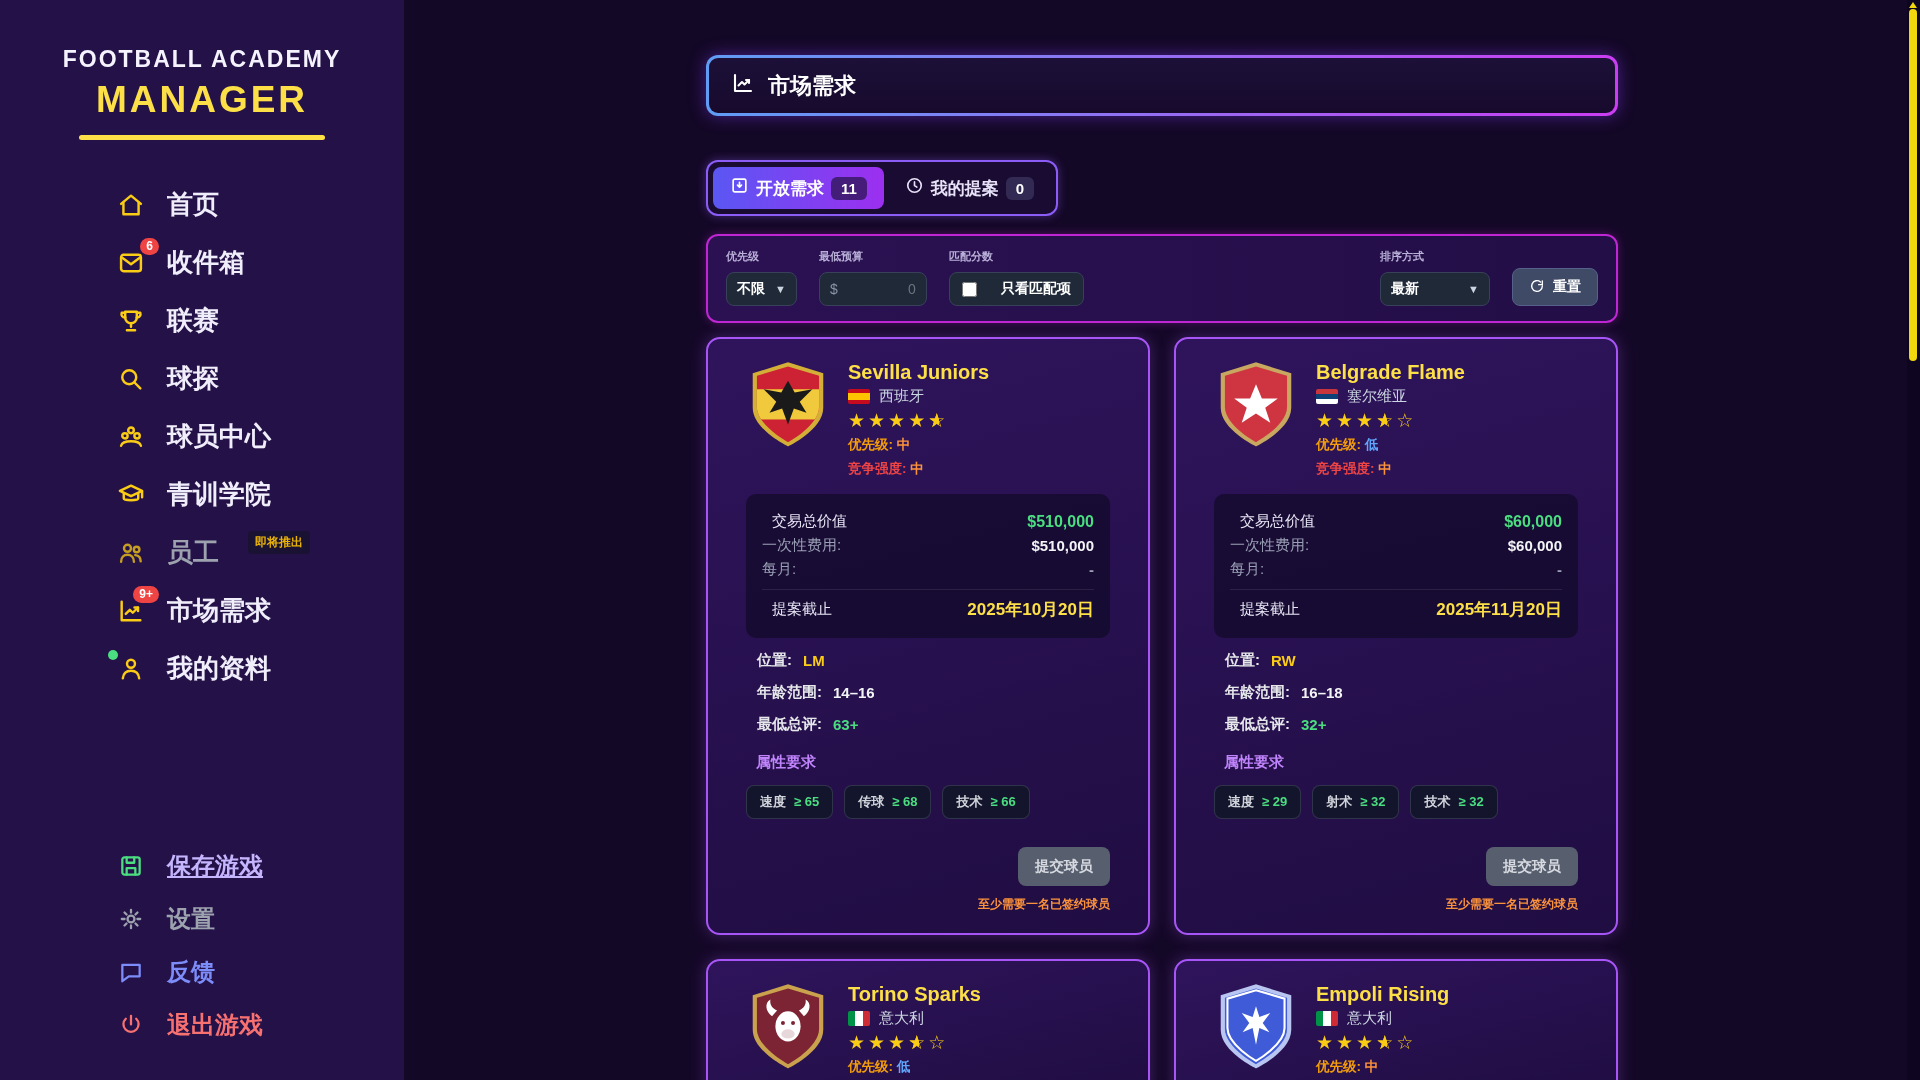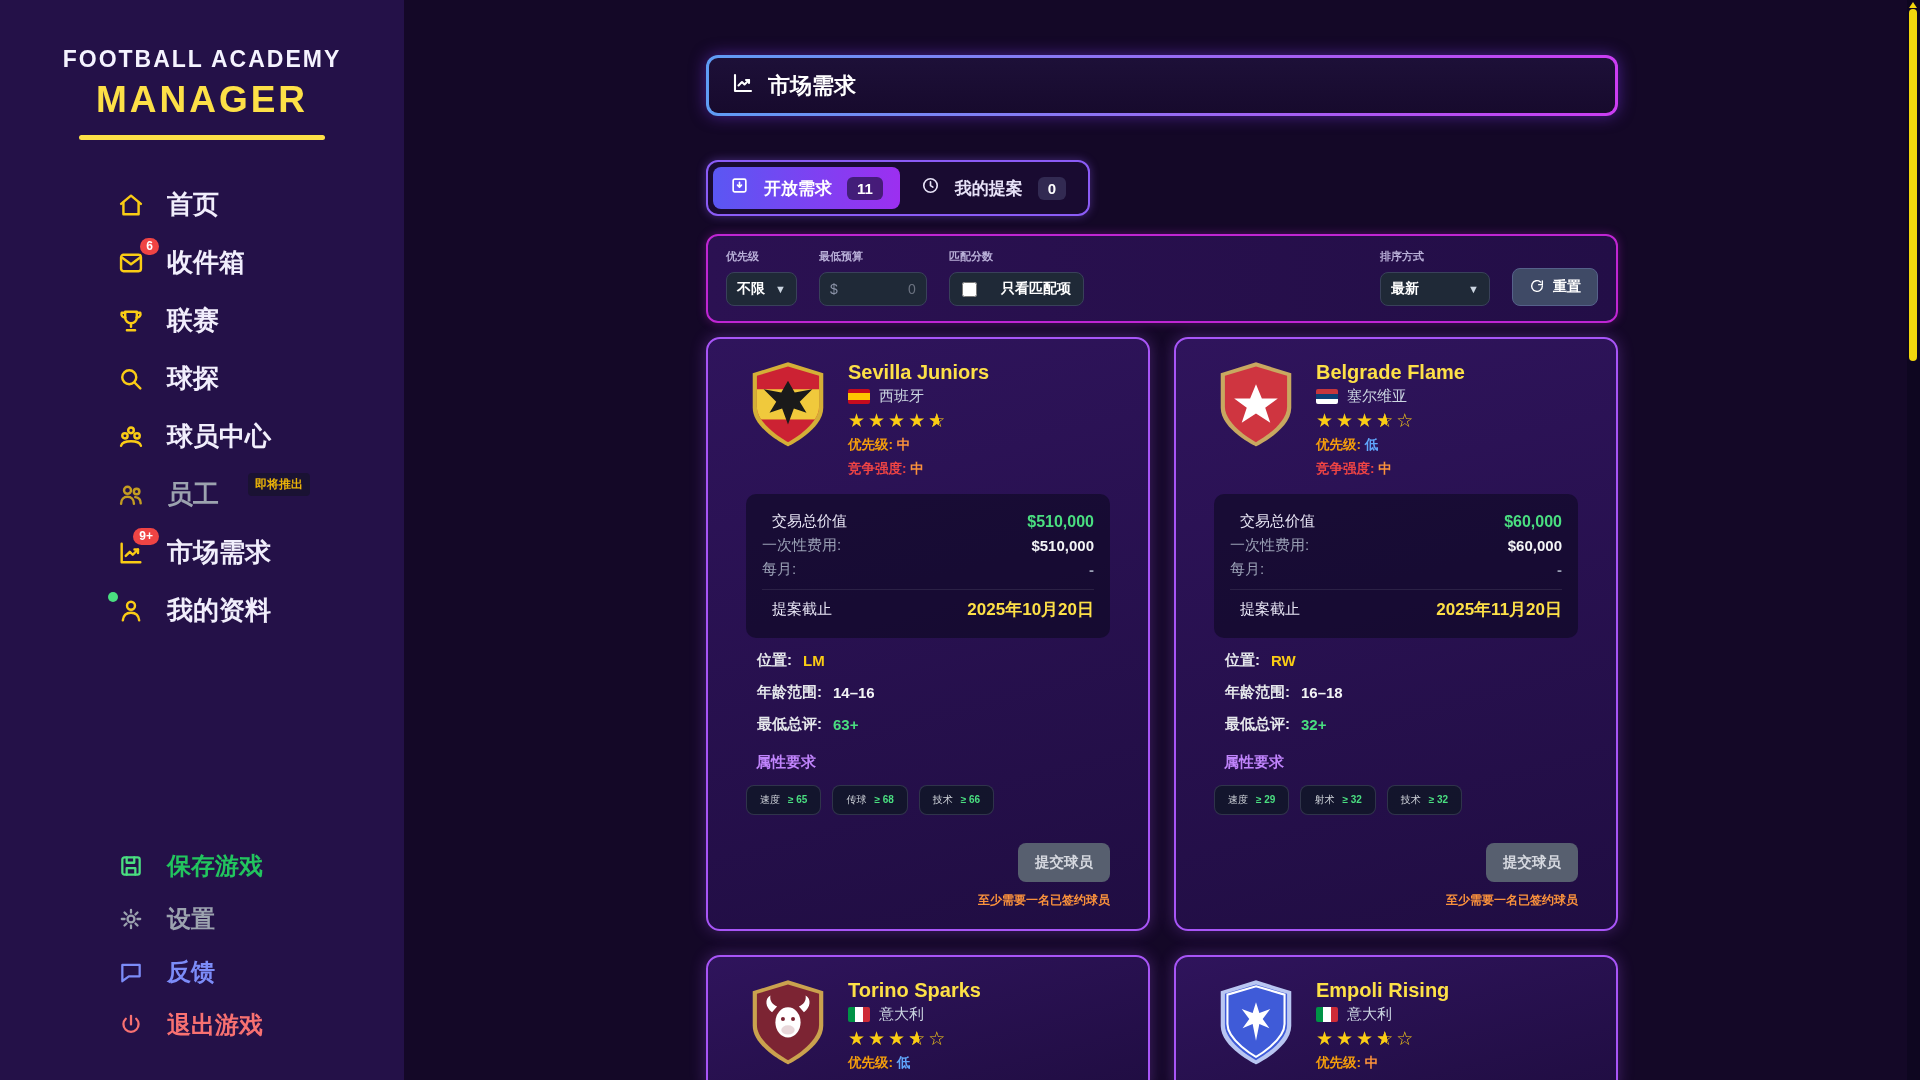--- a/index.html
+++ b/index.html
@@ -27,21 +27,21 @@
 
   
   main { flex:1; display:flex; justify-content:center; overflow:hidden; position:relative; }
   .content { width:912px; padding-top:55px; }
 
   .page-header { background:linear-gradient(90deg,#5f9df5,#cb3df2); border-radius:12px; padding:3px; box-shadow:0 0 16px rgba(124,58,237,.5); }
   .page-header-inner { background:linear-gradient(180deg,#1d1038,#170a2d); border-radius:9px; height:55px; display:flex; align-items:center; gap:13px; padding:0 22px; color:#fff; font-size:22px; font-weight:bold; }
   .page-header-inner svg { width:24px; height:24px; color:#fff; }
 
   .tabs { display:inline-flex; margin-top:44px; border:2px solid #8b5cf6; border-radius:12px; background:#190b31; padding:5px; gap:4px; box-shadow:0 0 10px rgba(139,92,246,.4); }
-  .tab { display:flex; align-items:center; gap:15px; padding:9px 17px; border-radius:8px; font-size:17px; font-weight:bold; color:#e7e2f7; cursor:pointer; }
+  .tab { display:flex; align-items:center; gap:7px; padding:9px 17px; border-radius:8px; font-size:17px; font-weight:bold; color:#e7e2f7; cursor:pointer; }
   .tab svg { width:19px; height:19px; }
   .tab.active { background:linear-gradient(90deg,#5a57f3,#9c2ff0); color:#fff; }
   .tab-badge { background:#322a52; border-radius:6px; padding:3px 10px; font-size:15px; color:#fff; }
   .tab.active .tab-badge { background:rgba(18,12,42,.6); }
 
   .filterbar { margin-top:18px; border:2px solid #c026d3; border-radius:12px; background:linear-gradient(90deg,#2b1152,#230e47); padding:13px 18px 15px; display:flex; gap:22px; align-items:flex-end; box-shadow:0 0 10px rgba(192,38,211,.35); }
   .fgroup > label { display:block; font-size:11px; color:#b9b0d8; font-weight:bold; margin-bottom:8px; }
   .control { height:34px; background:#1f2937; border:1px solid #39415a; border-radius:8px; color:#fff; display:flex; align-items:center; font-size:14px; font-weight:bold; }
   .select { padding:0 10px; gap:10px; justify-content:space-between; cursor:pointer; }
   .chevron { font-size:11px; color:#cbd5e1; }
@@ -78,21 +78,21 @@
   .v-white { color:#f3f4f6; font-weight:800; }
   .v-dash { color:#9aa0b5; font-weight:bold; }
   .fin-div { border-top:1px solid rgba(255,255,255,.09); margin:10px 0 8px; }
   .v-date { color:#fde047; font-weight:800; font-size:17px; }
   .req-row { display:flex; align-items:center; gap:11px; margin-top:13px; font-size:15px; color:#e5e7eb; font-weight:bold; }
   .rv-pos { color:#facc15; font-weight:800; }
   .rv-age { color:#f3f4f6; font-weight:800; }
   .rv-rating { color:#4ade80; font-weight:800; }
   .attr-head { display:flex; align-items:center; gap:10px; margin-top:19px; color:#c084fc; font-weight:bold; font-size:15px; }
   .chips { display:flex; gap:11px; margin-top:13px; flex-wrap:wrap; }
-  .chip { background:rgba(15,22,38,.8); border:1px solid rgba(148,163,184,.22); border-radius:8px; padding:7px 13px; font-size:10px; color:#d1d5db; }
+  .chip { background:rgba(15,22,38,.8); border:1px solid rgba(148,163,184,.22); border-radius:8px; padding:7px 13px; font-size:13px; color:#d1d5db;font-weight:bold; }
   .chip b { color:#4ade80; margin-left:8px; }
   .card-foot { margin-top:28px; display:flex; flex-direction:column; align-items:flex-end; gap:10px; }
   .submit-btn { background:#575f6f; border:0; border-radius:8px; color:#d6d9e0; font-size:14.5px; font-weight:bold; padding:10px 17px; cursor:not-allowed; font-family:inherit; }
   .note { color:#fb923c; font-size:12px; font-weight:bold; }
 
   
   .scroll-track { position:fixed; right:0; top:0; width:13px; height:100%; background:#0e0620; }
   .scroll-thumb { position:fixed; right:3px; top:9px; width:8px; height:352px; background:#f2d60d; border-radius:4px; }
   .scroll-arrow { position:fixed; right:3px; top:2px; width:0; height:0; border-left:4px solid transparent; border-right:4px solid transparent; border-bottom:6px solid #f2d60d; }
 </style>
@@ -148,20 +148,29 @@
         <span class="nav-icon">
           <svg viewBox="0 0 24 24" fill="none" stroke="currentColor" stroke-width="2.1" stroke-linecap="round" stroke-linejoin="round">
             <circle cx="12" cy="6.3" r="2.4"></circle>
             <circle cx="6.8" cy="11" r="2.3"></circle>
             <circle cx="17.2" cy="11" r="2.3"></circle>
             <path d="M3.5 19.5c.8-3 4-3.8 8.5-3.8s7.7.8 8.5 3.8"></path>
           </svg>
         </span>
         <span class="nav-label">球员中心</span>
       </div>
+      <div class="nav-item">
+        <span class="nav-icon">
+          <svg viewBox="0 0 24 24" fill="none" stroke="currentColor" stroke-width="2.1" stroke-linecap="round" stroke-linejoin="round">
+            <path d="M12 4 2.5 8.5 12 13l9.5-4.5z"></path>
+            <path d="M5.8 10.7V15c0 1.9 12.4 1.9 12.4 0v-4.3M21.5 8.8V14"></path>
+          </svg>
+        </span>
+        <span class="nav-label">青训学院</span>
+      </div>
       <div class="nav-item disabled">
         <span class="nav-icon">
           <svg viewBox="0 0 24 24" fill="none" stroke="currentColor" stroke-width="2.1" stroke-linecap="round" stroke-linejoin="round">
             <circle cx="9" cy="8" r="3"></circle>
             <path d="M3.5 19.5c0-4 2.4-6 5.5-6s5.5 2 5.5 6"></path>
             <circle cx="16.8" cy="9" r="2.4"></circle>
             <path d="M15.7 13.8c2.8.4 4.6 2.3 4.6 5.2"></path>
           </svg>
         </span>
         <span class="nav-label">员工</span>
@@ -183,21 +192,21 @@
           <svg viewBox="0 0 24 24" fill="none" stroke="currentColor" stroke-width="2.1" stroke-linecap="round" stroke-linejoin="round">
             <circle cx="12" cy="7.5" r="3.4"></circle>
             <path d="M5 20c.5-4.5 3.2-6.5 7-6.5s6.5 2 7 6.5"></path>
           </svg>
           <span class="nav-dot"></span>
         </span>
         <span class="nav-label">我的资料</span>
       </div>
     </nav>
   <div class="side-footer" id="footer-list">
-      <div class="nav-item" style="color: #22c55e;">
+      <div class="nav-item" style="color: #c4b5fd; text-decoration: underline;">
         <span class="nav-icon" style="color:#4ade80">
           <svg viewBox="0 0 24 24" fill="none" stroke="currentColor" stroke-width="2.1" stroke-linecap="round" stroke-linejoin="round">
             <rect x="4" y="4" width="16" height="16" rx="2"></rect>
             <path d="M8 4v5h7V4M8 20v-6h8v6"></path>
           </svg>
         </span>
         <span>保存游戏</span>
       </div>
       <div class="nav-item" style="color: rgb(156, 163, 175);">
         <span class="nav-icon" style="color:#9ca3af">

